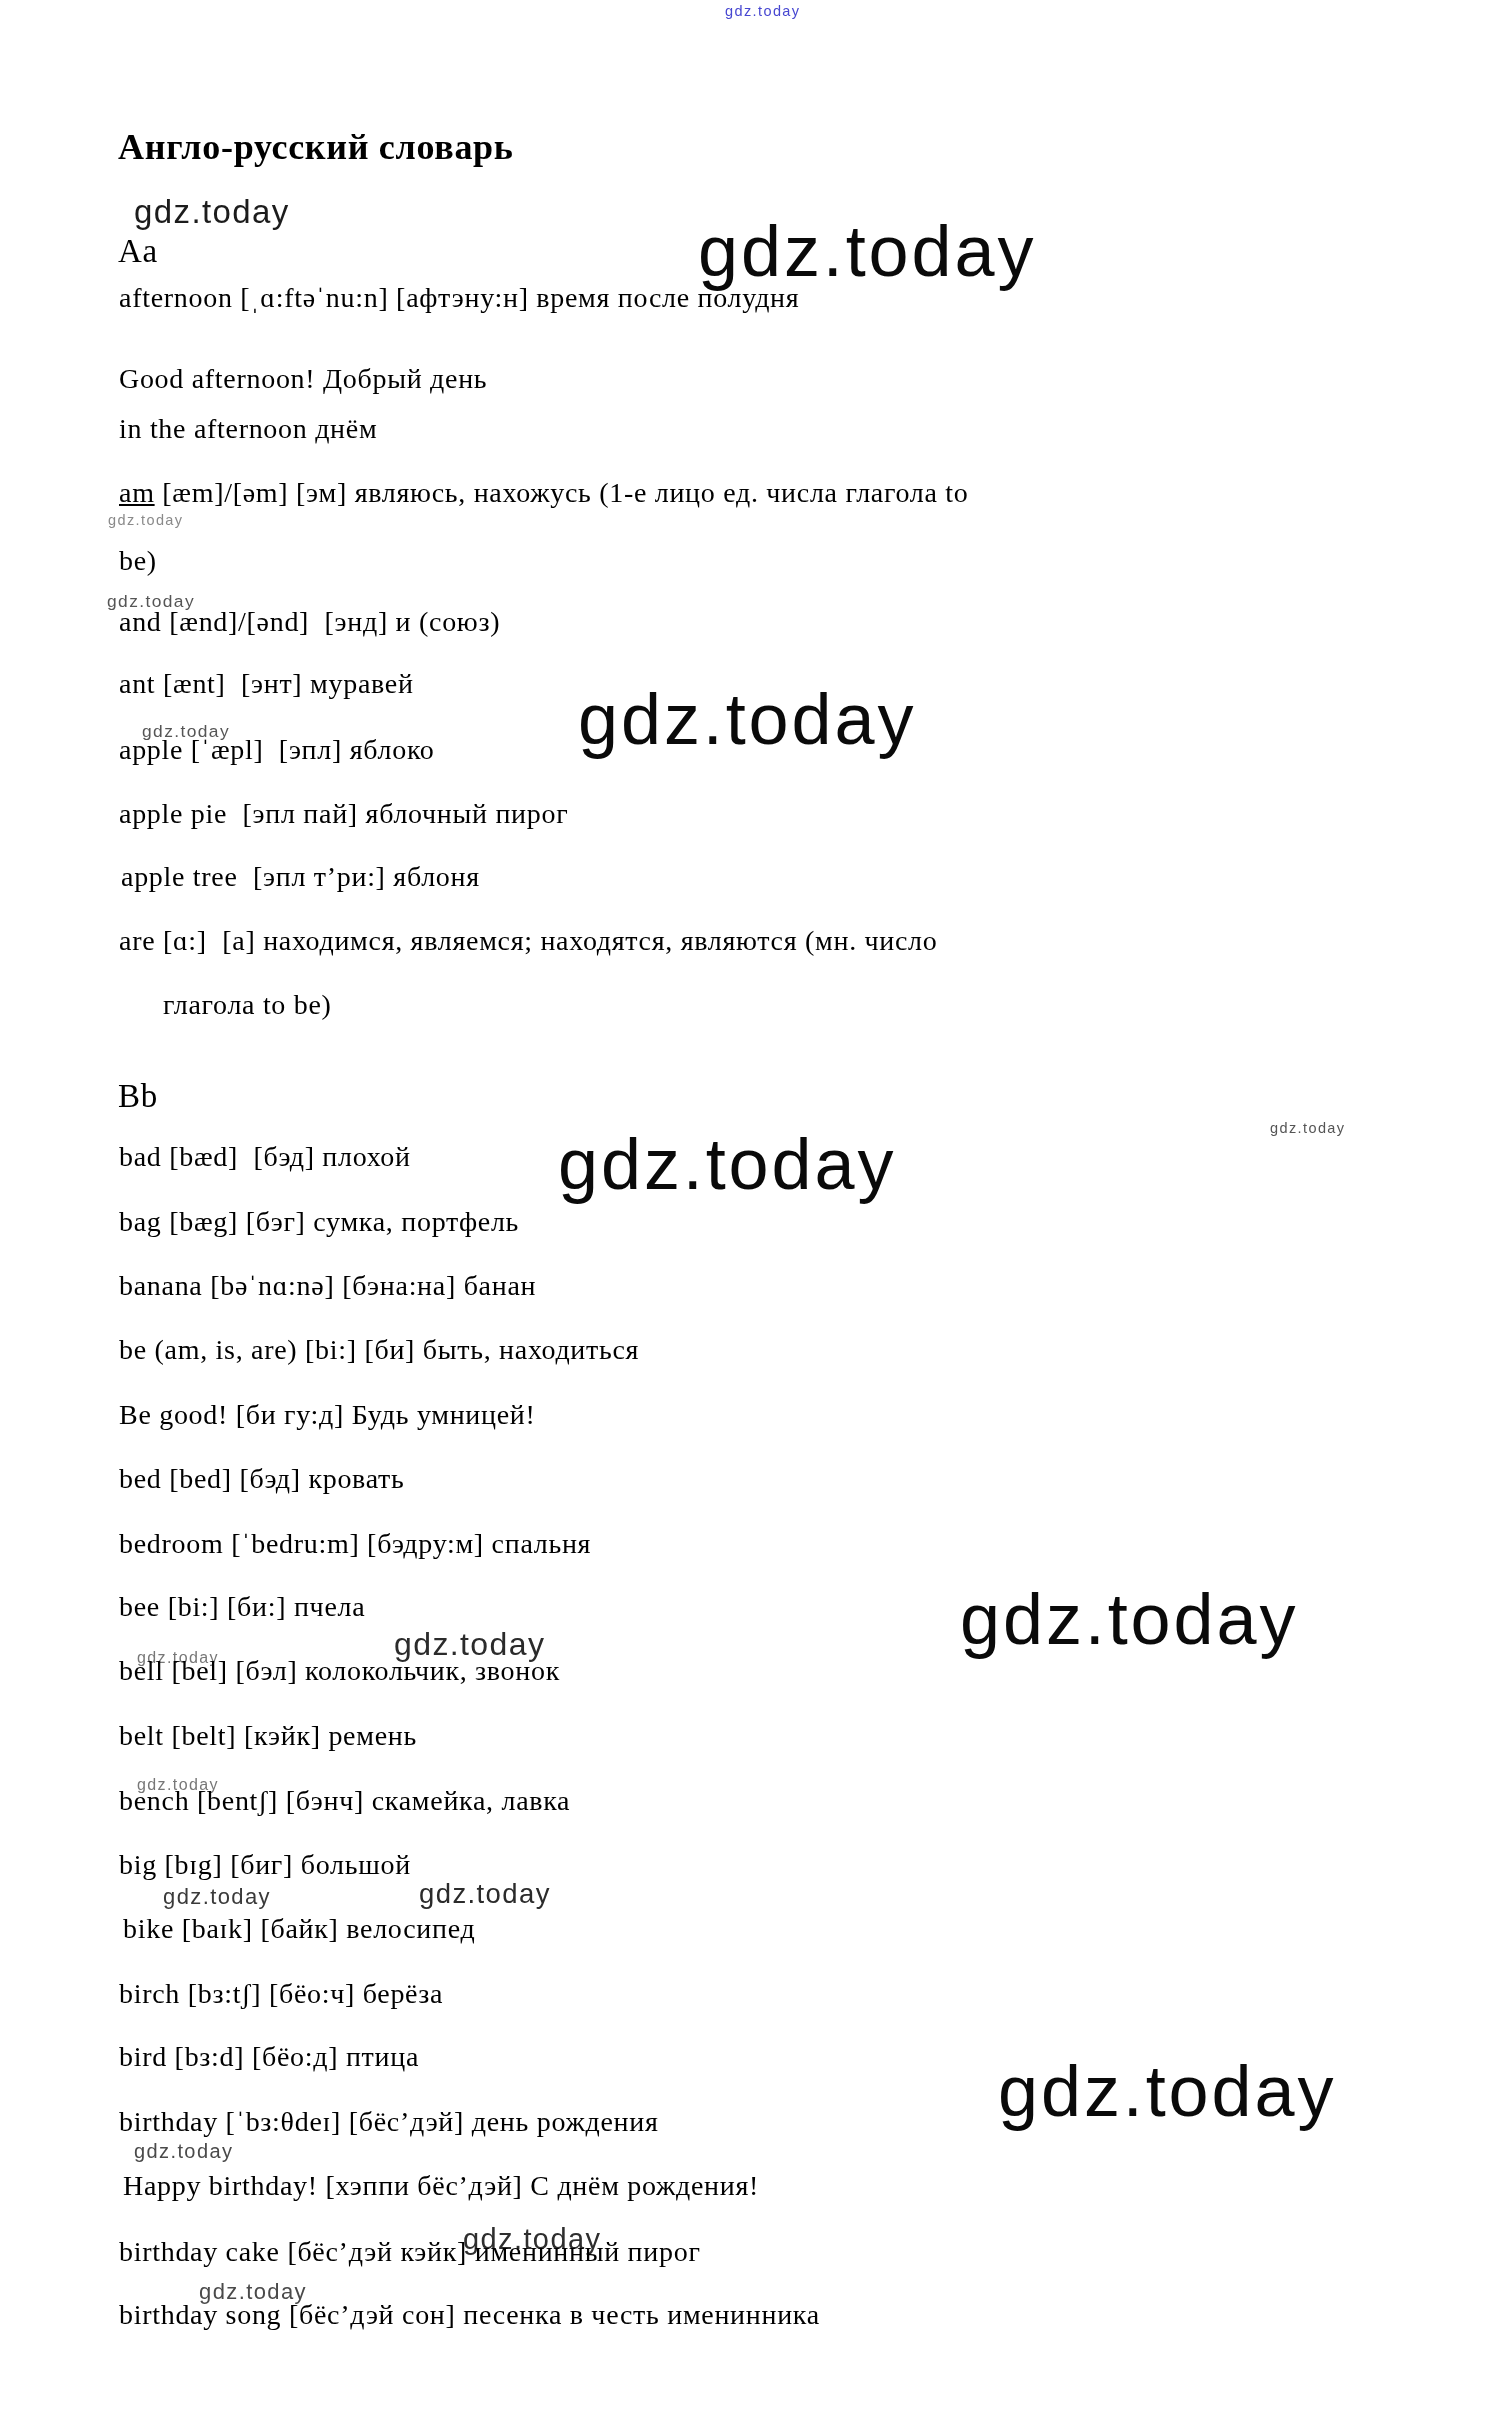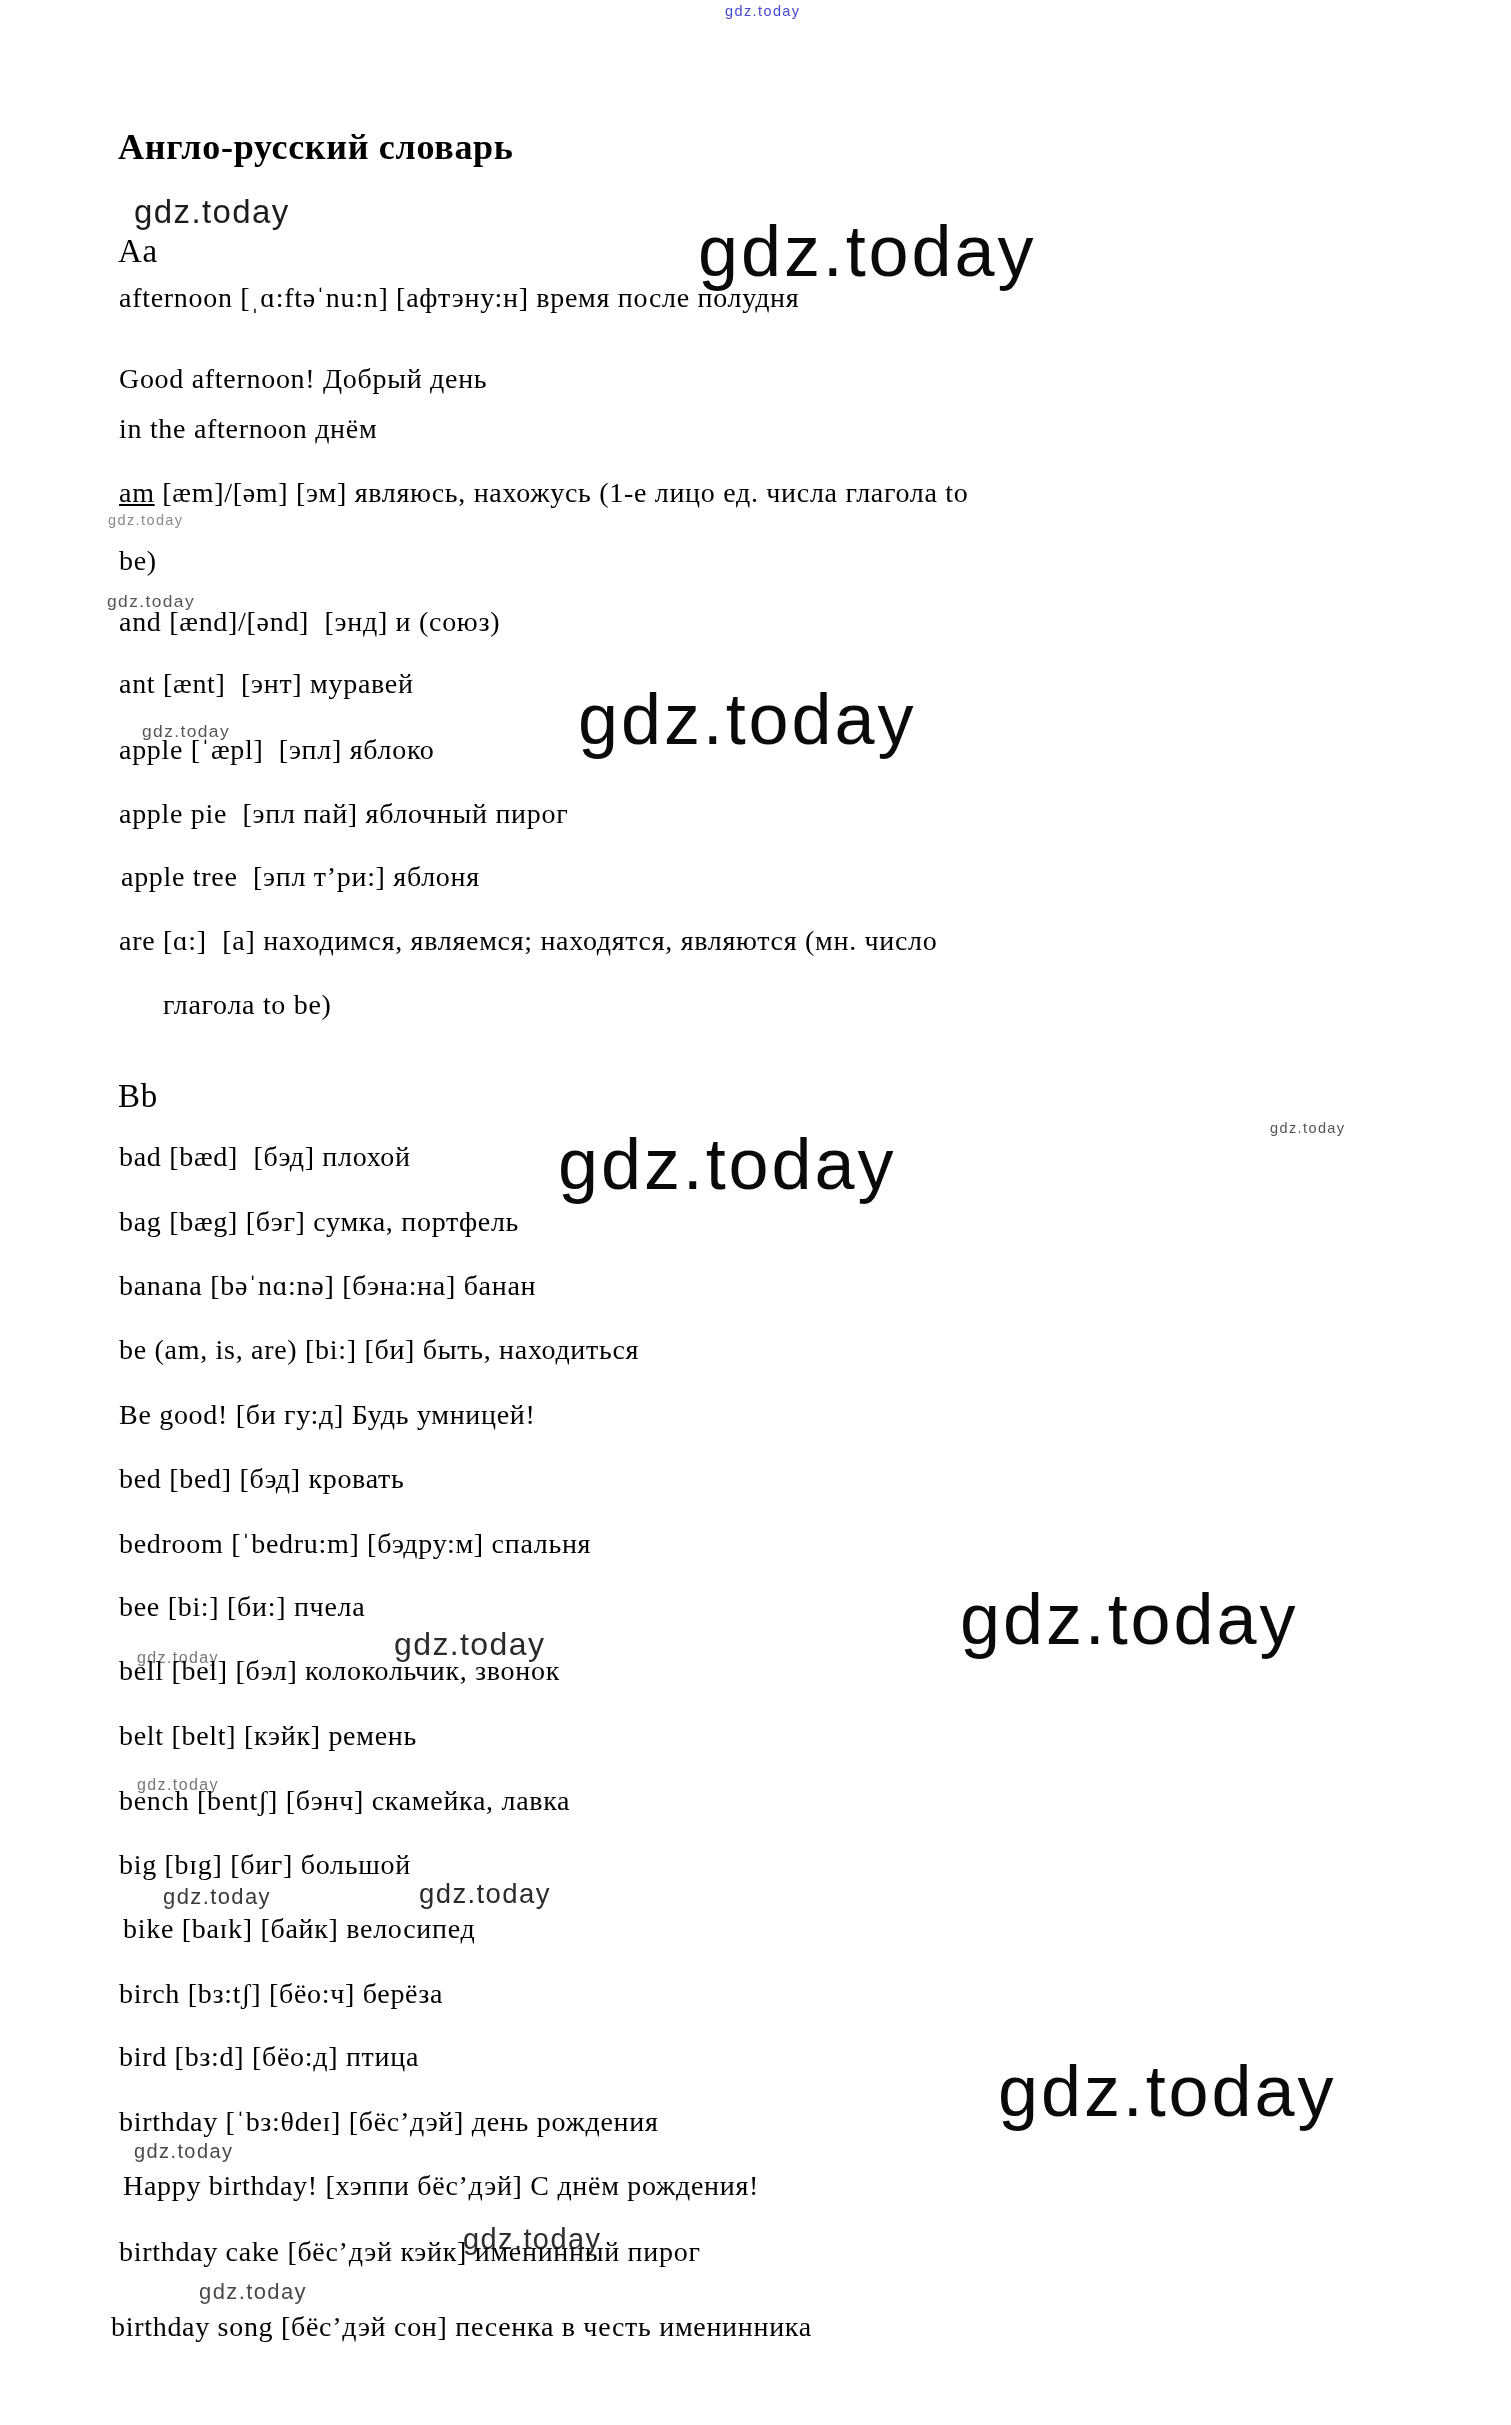--- a/index.html
+++ b/index.html
@@ -105,16 +105,16 @@
       <div class="line t-entry" style="top: 1656px; left: 119px;">bell [bel] [бэл] колокольчик, звонок</div>
       <div class="line t-entry" style="top: 1721px; left: 119px;">belt [belt] [кэйк] ремень</div>
       <div class="line t-entry" style="top: 1786px; left: 119px;">bench [bentʃ] [бэнч] скамейка, лавка</div>
       <div class="line t-entry" style="top: 1850px; left: 119px;">big [bɪg] [биг] большой</div>
       <div class="line t-entry" style="top: 1914px; left: 123px;">bike [baɪk] [байк] велосипед</div>
       <div class="line t-entry" style="top: 1979px; left: 119px;">birch [bз:tʃ] [бёо:ч] берёза</div>
       <div class="line t-entry" style="top: 2042px; left: 119px;">bird [bз:d] [бёо:д] птица</div>
       <div class="line t-entry" style="top: 2107px; left: 119px;">birthday [ˈbз:θdeɪ] [бёс’дэй] день рождения</div>
       <div class="line t-entry" style="top: 2171px; left: 123px;">Happy birthday! [хэппи бёс’дэй] С днём рождения!</div>
       <div class="line t-entry" style="top: 2237px; left: 119px;">birthday cake [бёс’дэй кэйк] именинный пирог</div>
-      <div class="line t-entry" style="top: 2300px; left: 111px; margin-top: 12px;">birthday song [бёс’дэй сон] песенка в честь именинника</div>
+      <div class="line t-entry" style="top: 2300px; left: 119px;">birthday song [бёс’дэй сон] песенка в честь именинника</div>
     </div>
 </div>
 
 
 </body></html>

